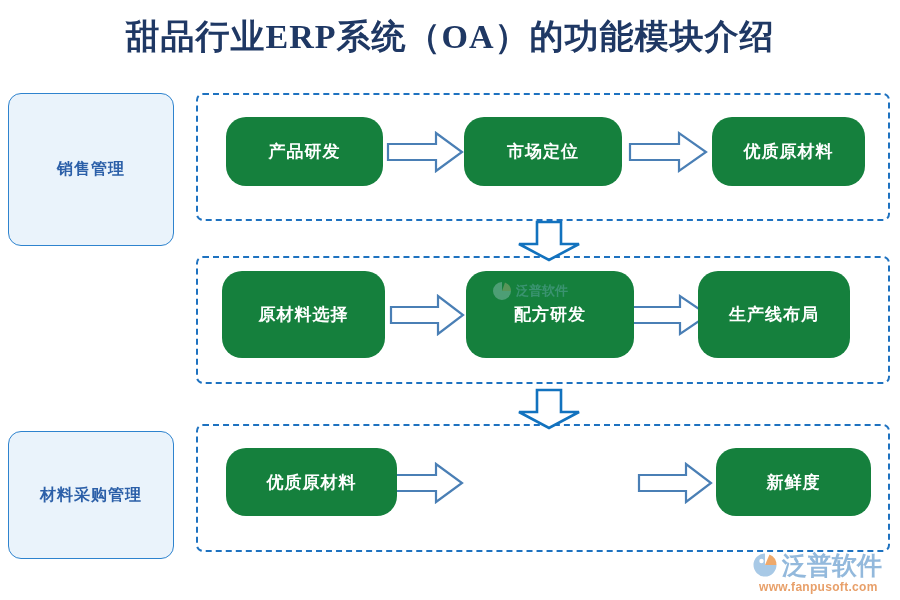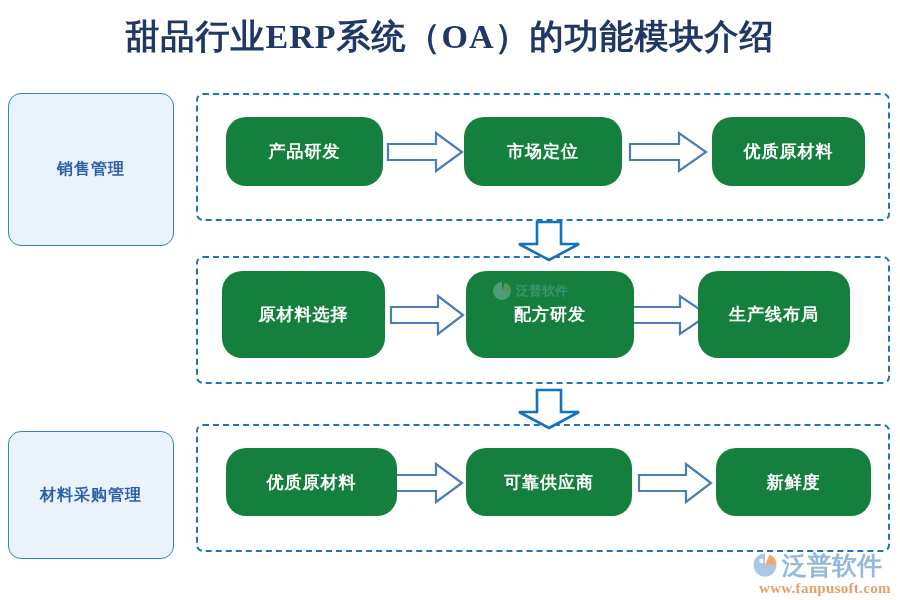--- a/index.html
+++ b/index.html
@@ -170,24 +170,24 @@
     font-size: 25px;
     font-weight: bold;
     color: #93B9DC;
     font-family: "Liberation Serif", "DejaVu Serif", serif;
     letter-spacing: 0px;
     line-height: 1;
   }
   .brand-url {
     margin-top: 1px;
     margin-left: 7px;
-    font-size: 15px;
+    font-size: 12px;
     font-weight: bold;
     color: #E8A06A;
-    font-family: Liberation Serif, serif;
+    font-family: Liberation Sans, sans-serif;
     letter-spacing: 0.3px;
     line-height: 1;
   }
 </style>
 </head>
 <body>
 
 <div id="canvas">
 
   <div class="page-title">甜品行业ERP系统（OA）的功能模块介绍</div>
@@ -261,23 +261,20 @@
     </svg>
   </div>
 
   <div class="cat-box r3">
     <span>材料采购管理</span>
   </div>
   <div class="row-frame r3"></div>
 
   <div class="step s-r3 c1">
     <span>优质原材料</span>
-  </div>
-  <div class="step s-r3 c2">
-    <span>可靠供应商</span>
   </div>
   <div class="step s-r3 c3">
     <span>新鲜度</span>
   </div>
 
   <div class="arrow-h ah r3 a1">
     <svg viewBox="0 0 78 46" width="78" height="46">
       <polygon points="2,15 50,15 50,4 76,23 50,42 50,31 2,31" fill="#FFFFFF" stroke="#4A7FB5" stroke-width="2.2" stroke-linejoin="miter"></polygon>
     </svg>
   </div>

